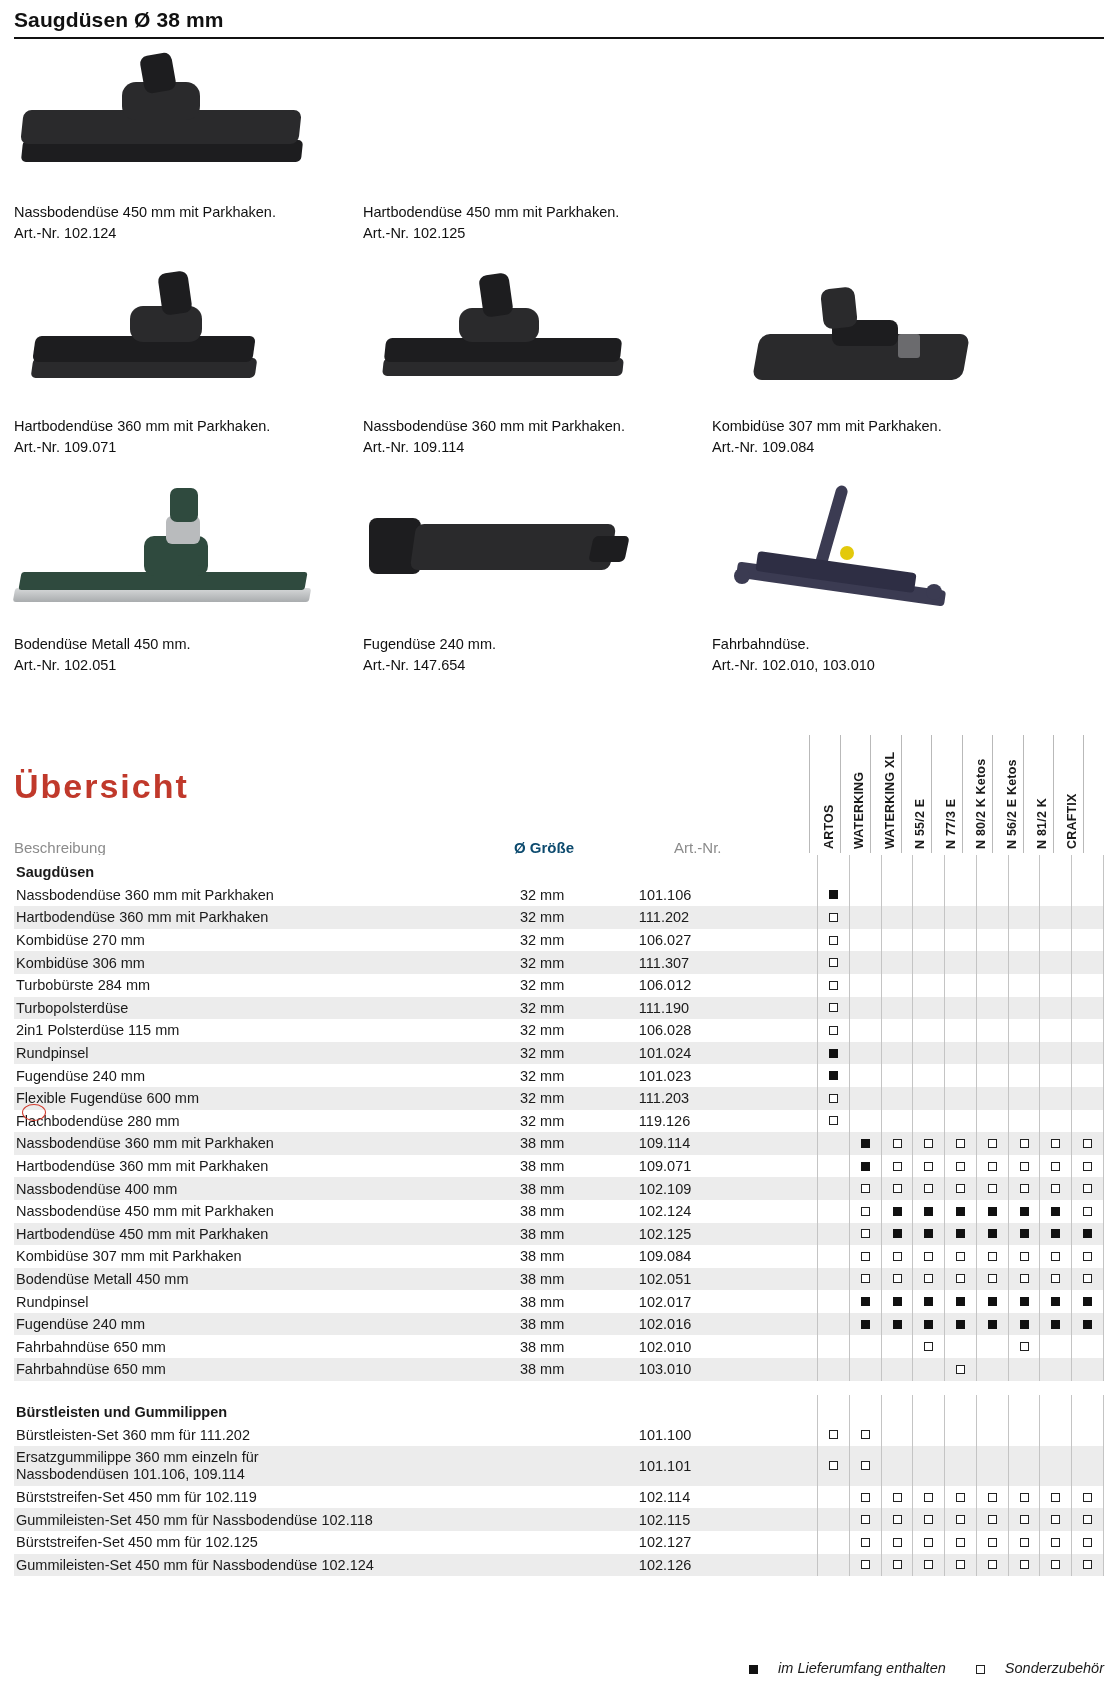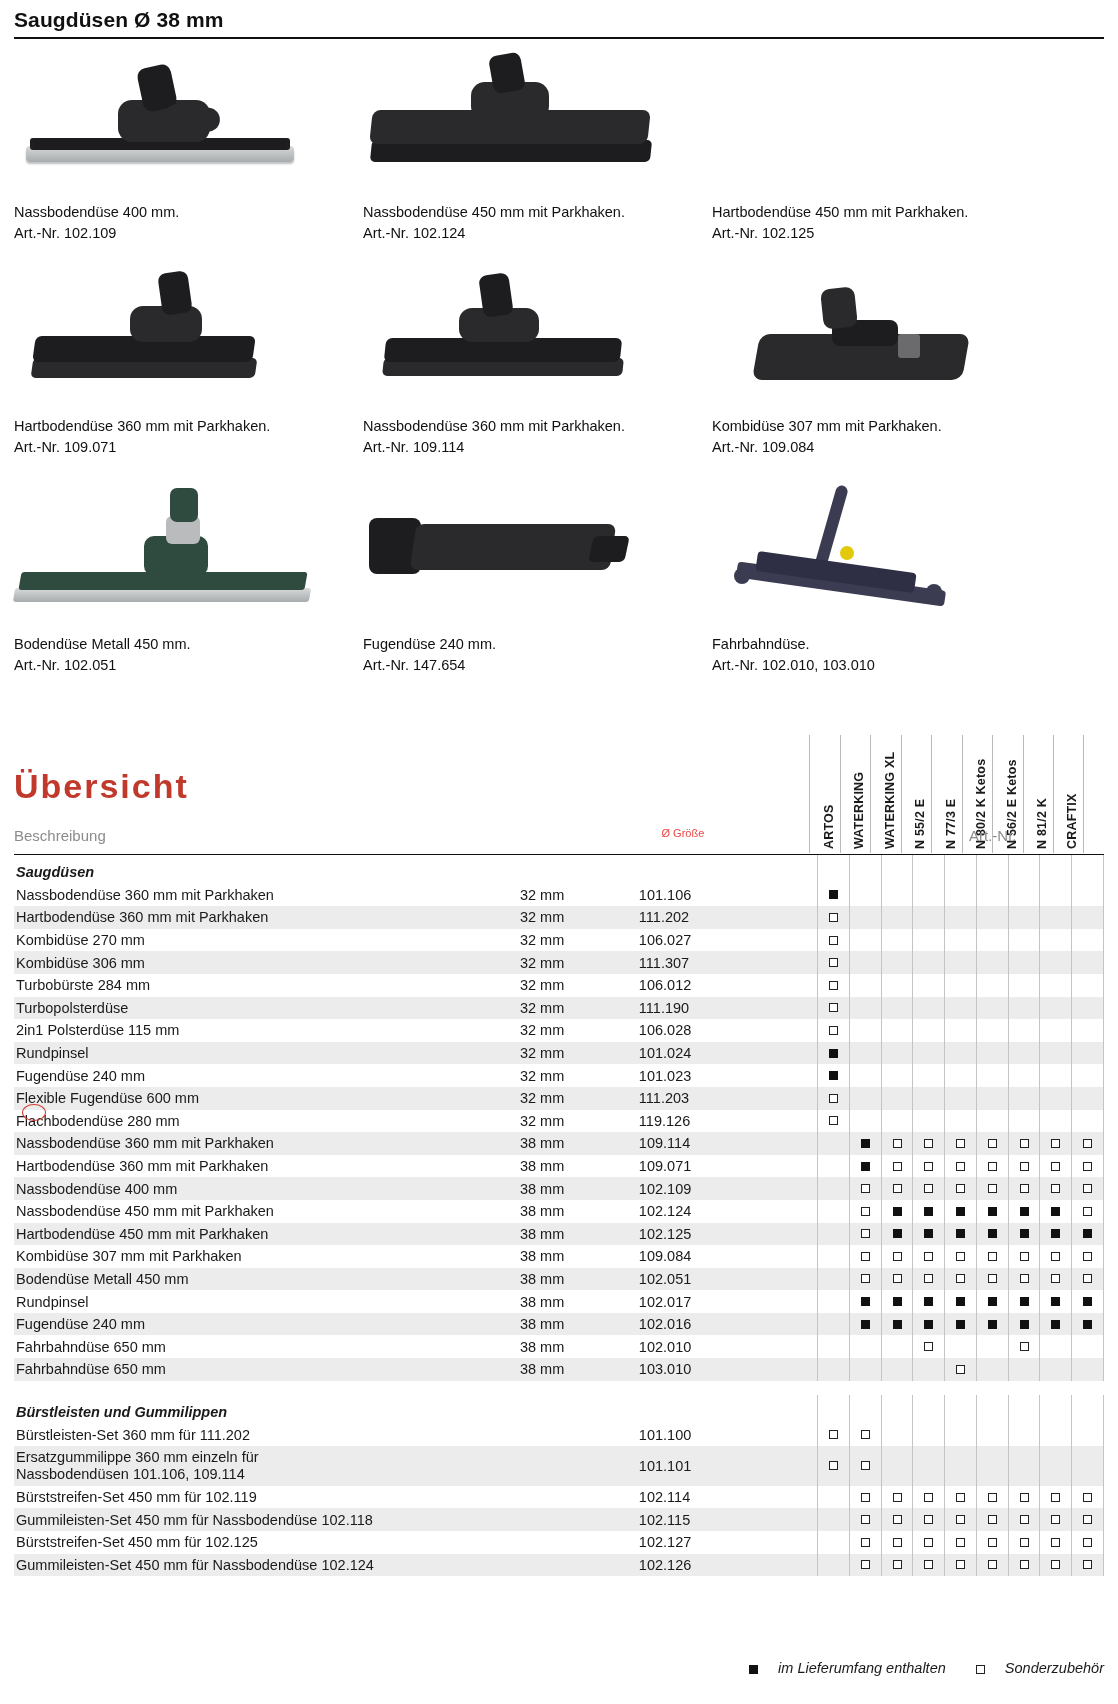--- a/index.html
+++ b/index.html
@@ -115,37 +115,37 @@
     transform-origin: left bottom;
     transform: rotate(-90deg) translateY(11px);
     white-space: nowrap;
     font-size: 12.5px;
     font-weight: bold;
     letter-spacing: 0.2px;
   }
   .subhead-row {
     position: absolute;
     left: 0;
-    top: 92px;
+    top: 104px;
     width: 1090px;
     display: flex;
     border-bottom: 1.5px solid #111;
-    padding-bottom: 10px;
+    padding-bottom: 3px;
     box-sizing: border-box;
-    justify-content: space-between;
   }
   .subhead-desc {
     width: 500px;
     font-size: 15px;
     color: #8b8b8b;
   }
   .subhead-size {
     width: 160px;
-    font-size: 11px;
-    color: #ef4444;
+    font-size: 15px;
+    color: #0c4a6e;
+    font-weight: bold;
   }
   .subhead-art {
     width: 135px;
     font-size: 15px;
     color: #8b8b8b;
   }
 
   
   .otable {
     position: absolute;
@@ -154,21 +154,21 @@
     width: 1090px;
     border-collapse: collapse;
     font-size: 14.5px;
   }
   .otable td {
     padding: 0;
     height: 22.6px;
     vertical-align: middle;
   }
   .otable tr.alt td { background: #ececec; }
-  .otable tr.section td { background: #ffffff; font-style: italic; }
+  .otable tr.section td { background: #ffffff; }
   .c-desc { width: 500px; padding-left: 2px !important; }
   .c-size { width: 118px; }
   .c-art  { width: 135px; text-align: left; }
   .c-spacer { width: 42px; }
   .c-mark {
     width: 30.5px;
     text-align: center;
     border-left: 1px solid #c4c4c4;
     border-right: 1px solid #c4c4c4;
     font-size: 0;
@@ -227,33 +227,20 @@
 <div class="page">
 
   <div class="page-header">
     <div class="title">Saugdüsen Ø 38 mm</div>
     <div class="rule"></div>
   </div>
 
   <div class="products">
 
     <div class="prow">
-      <div class="pcell">
-        <div class="pimg">
-          <div class="noz steel" style="left:12px; top:98px; width:268px; height:16px; border-radius:4px; box-shadow:0 2px 2px rgba(0,0,0,.25);"></div>
-          <div class="noz darker" style="left:16px; top:90px; width:260px; height:12px; border-radius:3px;"></div>
-          <div class="noz dark" style="left:104px; top:52px; width:92px; height:42px; border-radius:14px;"></div>
-          <div class="noz darker" style="left:126px; top:18px; width:34px; height:44px; border-radius:9px; transform:rotate(-12deg);"></div>
-          <div class="noz dark" style="left:150px; top:58px; width:56px; height:24px; border-radius:12px; transform:rotate(6deg);"></div>
-        </div>
-        <div class="pcap">
-          <span>Nassbodendüse 400 mm.</span>
-          <span class="l2">Art.-Nr. 102.109</span>
-        </div>
-      </div>
 
       <div class="pcell">
         <div class="pimg">
           <div class="noz darker" style="left:8px; top:92px; width:280px; height:22px; border-radius:5px; transform:skewX(-6deg);"></div>
           <div class="noz dark" style="left:8px; top:62px; width:278px; height:34px; border-radius:8px; transform:skewX(-6deg);"></div>
           <div class="noz dark" style="left:108px; top:34px; width:78px; height:38px; border-radius:14px;"></div>
           <div class="noz darker" style="left:128px; top:6px; width:32px; height:38px; border-radius:8px; transform:rotate(-10deg);"></div>
         </div>
         <div class="pcap">
           <span>Nassbodendüse 450 mm mit Parkhaken.</span>

